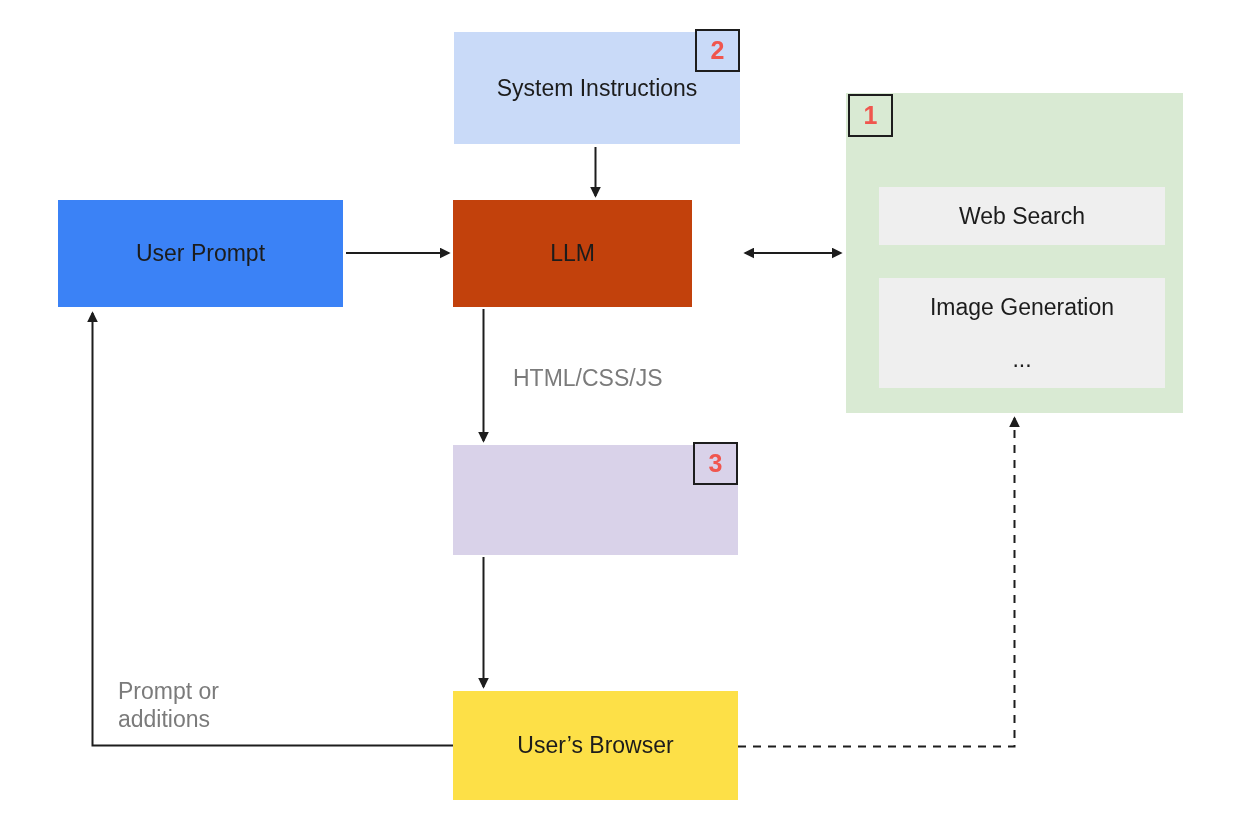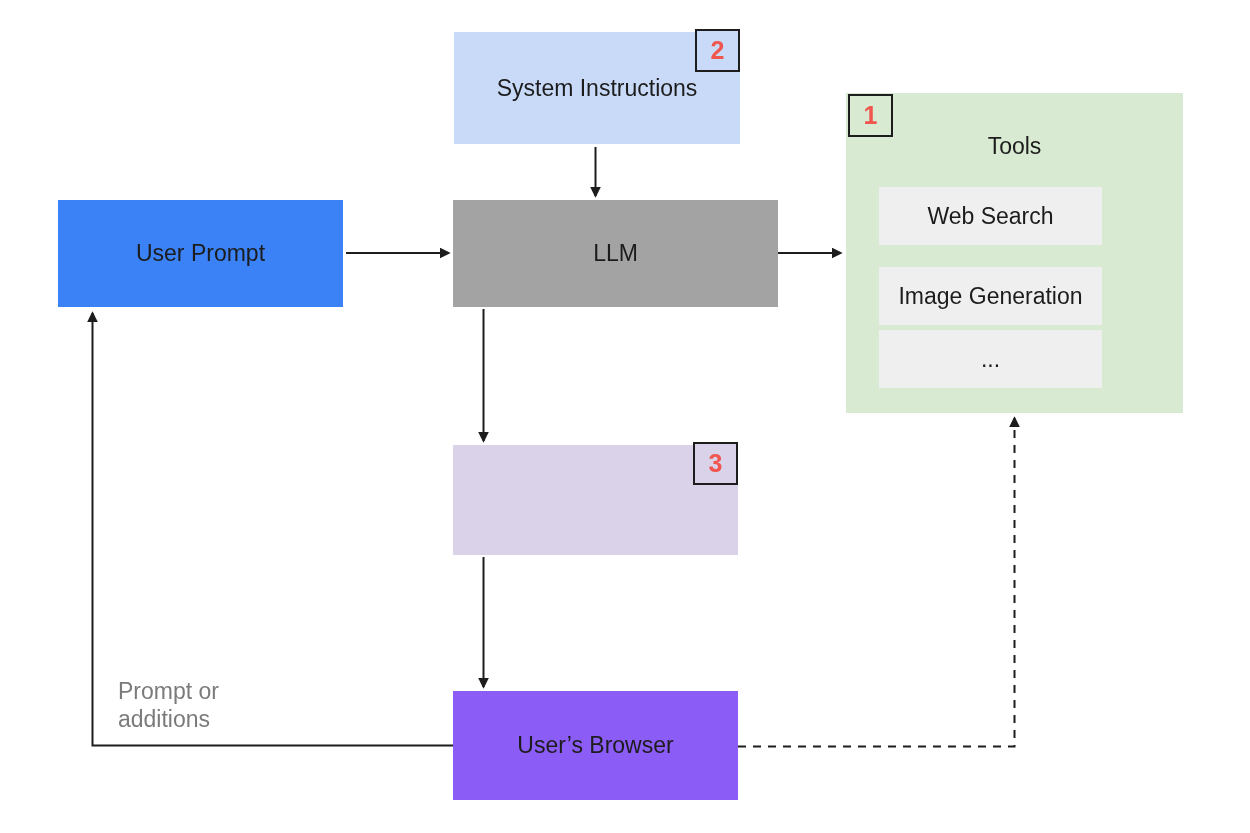--- a/index.html
+++ b/index.html
@@ -24,49 +24,49 @@
   .node {
     position: absolute;
     display: flex;
     align-items: center;
     justify-content: center;
     font-size: 23px;
     color: #1c1c1c;
     box-sizing: border-box;
   }
   .node-system-instructions { left: 454px; top: 32px;  width: 286px; height: 112px; background: #c9daf8; }
-  .node-llm                 { left: 453px; top: 200px; width: 325px; height: 107px; background: #a3a3a3; }
+  .node-llm                 { left: 453px; top: 200px; width: 239px; height: 107px; background: #c2410c; }
   .node-user-prompt         { left: 58px;  top: 200px; width: 285px; height: 107px; background: #3b82f6; }
   .node-post-processors     { left: 453px; top: 445px; width: 285px; height: 110px; background: #d9d2e9; }
-  .node-users-browser       { left: 453px; top: 691px; width: 285px; height: 109px; background: #8b5cf6; }
+  .node-users-browser       { left: 453px; top: 691px; width: 285px; height: 109px; background: #fde047; }
   .node-tools {
     left: 846px; top: 93px; width: 337px; height: 320px;
     background: #d9ead3;
     display: block;
   }
   .tools-title {
     margin-top: 40px;
     text-align: center;
     font-size: 23px;
     color: #1c1c1c;
   }
   .tool-item {
     position: absolute;
     left: 33px;
-    width: 223px;
+    width: 286px;
     height: 58px;
     background: #efefef;
     display: flex;
     align-items: center;
     justify-content: center;
     font-size: 23px;
     color: #1c1c1c;
   }
   .tool-item-1 { top: 94px; }
-  .tool-item-2 { top: 174px; }
+  .tool-item-2 { top: 185px; }
   .tool-item-3 { top: 237px; }
   .badge {
     position: absolute;
     width: 45px;
     height: 43px;
     border: 2px solid #1d1d1d;
     box-sizing: border-box;
     display: flex;
     align-items: center;
     justify-content: center;
@@ -125,32 +125,32 @@
   <div class="node node-user-prompt">
     <span>User Prompt</span>
   </div>
 
   <div class="node node-llm">
     <span>LLM</span>
   </div>
 
   <div class="node node-tools">
     <span class="badge badge-top-left badge-green">1</span>
-    <div class="tools-title">Tools</div>
     <div class="tool-item tool-item-1">Web Search</div>
     <div class="tool-item tool-item-2">Image Generation</div>
     <div class="tool-item tool-item-3">...</div>
   </div>
 
   <div class="node node-post-processors">
     <span class="badge badge-top-right badge-purple">3</span>
   </div>
 
   <div class="node node-users-browser">
     <span>User’s Browser</span>
   </div>
 
+  <div class="edge-label label-html-css-js">HTML/CSS/JS</div>
   <div class="edge-label label-changes">
     <div>Prompt or</div>
     <div>additions</div>
   </div>
 
 </div>
 
 </body></html>

